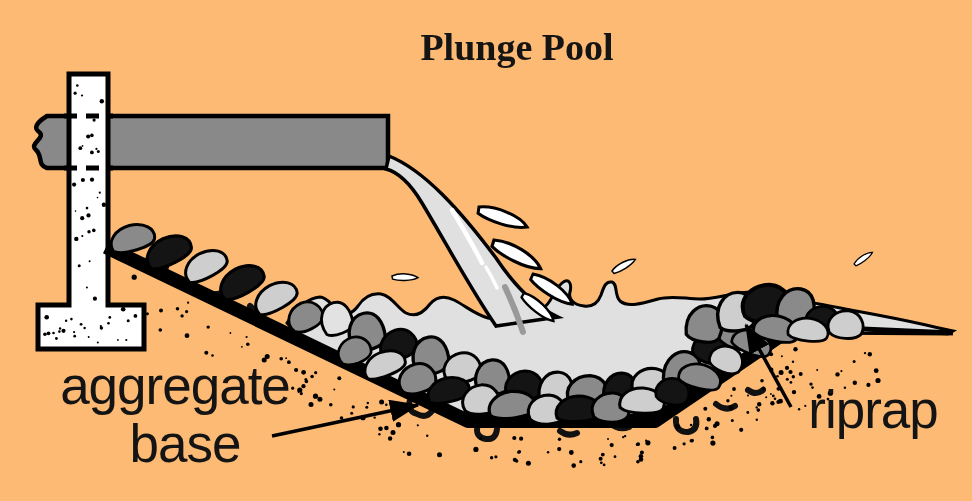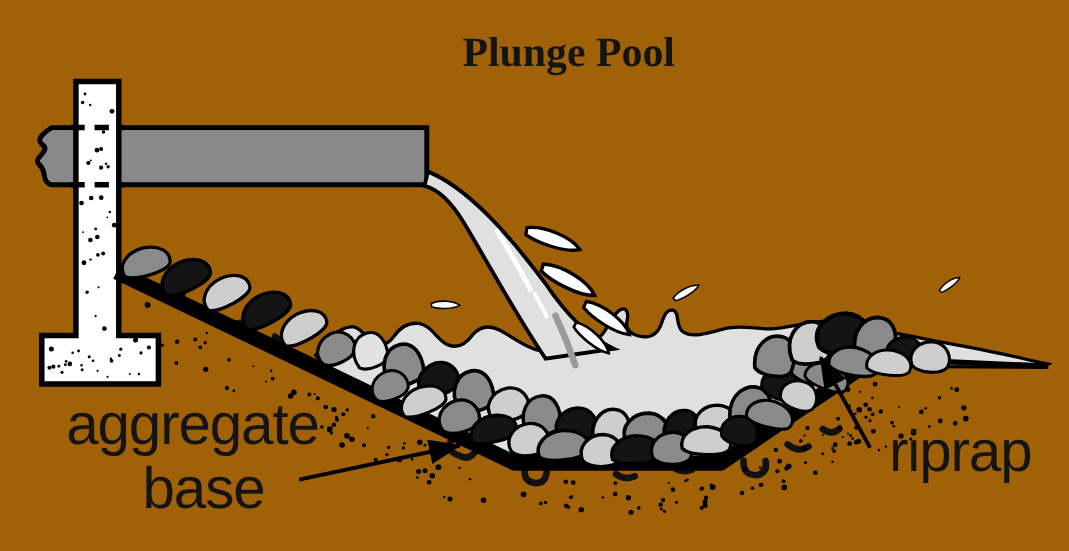--- a/index.html
+++ b/index.html
@@ -1,16 +1,16 @@
 <!DOCTYPE html>
 <html><head>
 <meta charset="utf-8">
 <style>
   html,body{margin:0;padding:0;background:#ffffff;}
-  .stage{position:relative;width:972px;height:501px;background:#a16207;overflow:hidden;
+  .stage{position:relative;width:972px;height:501px;background:#fdba74;overflow:hidden;
          font-family:"Liberation Sans",sans-serif;}
   svg text{user-select:none;}
   .title-text{font-family:"Liberation Serif",serif;font-weight:bold;font-size:38px;}
   .label-text{font-family:"Liberation Sans",sans-serif;font-weight:normal;font-size:53px;letter-spacing:-1px;}
 </style>
 </head>
 <body>
 
 <div class="stage">
 <svg width="972" height="501" viewBox="0 0 972 501">

